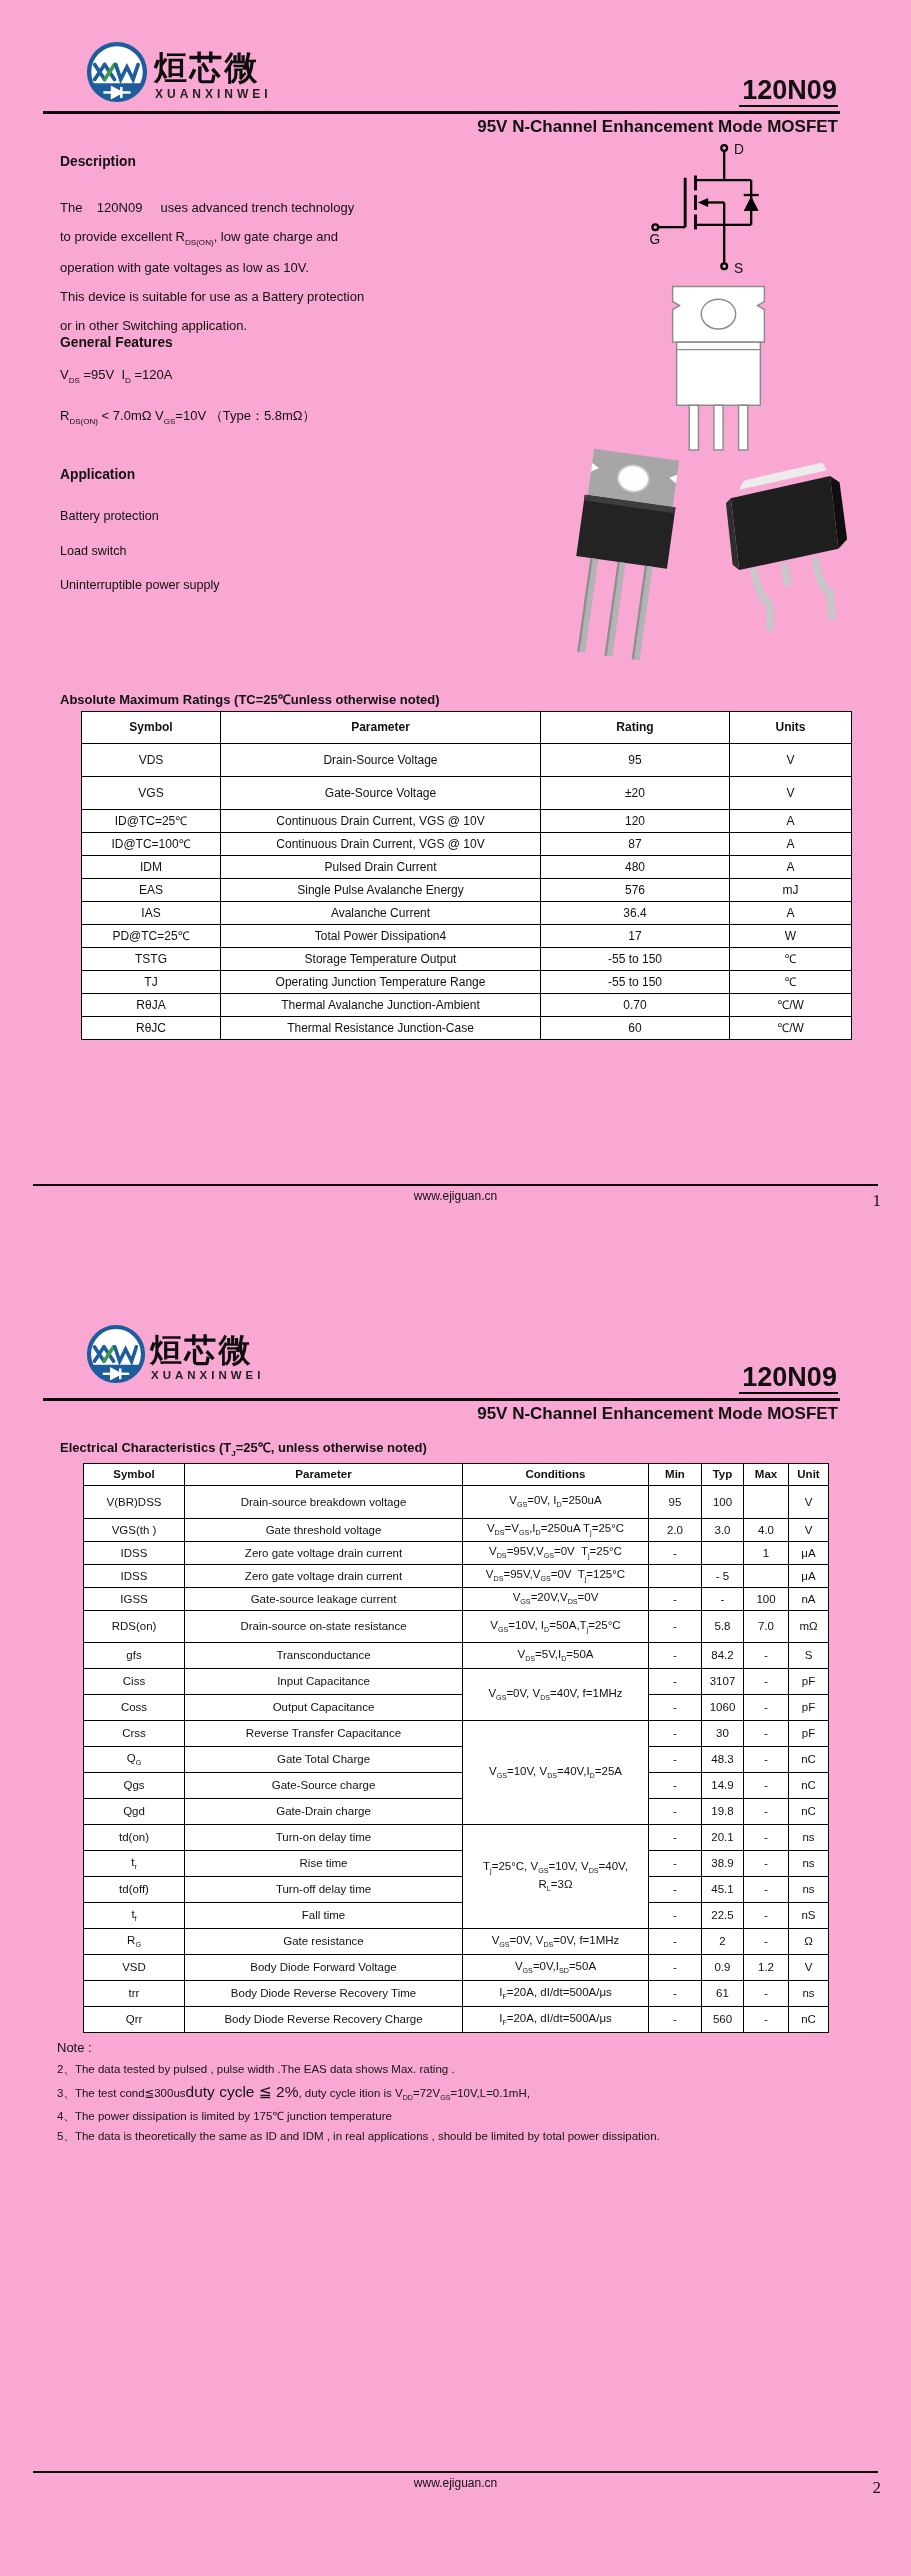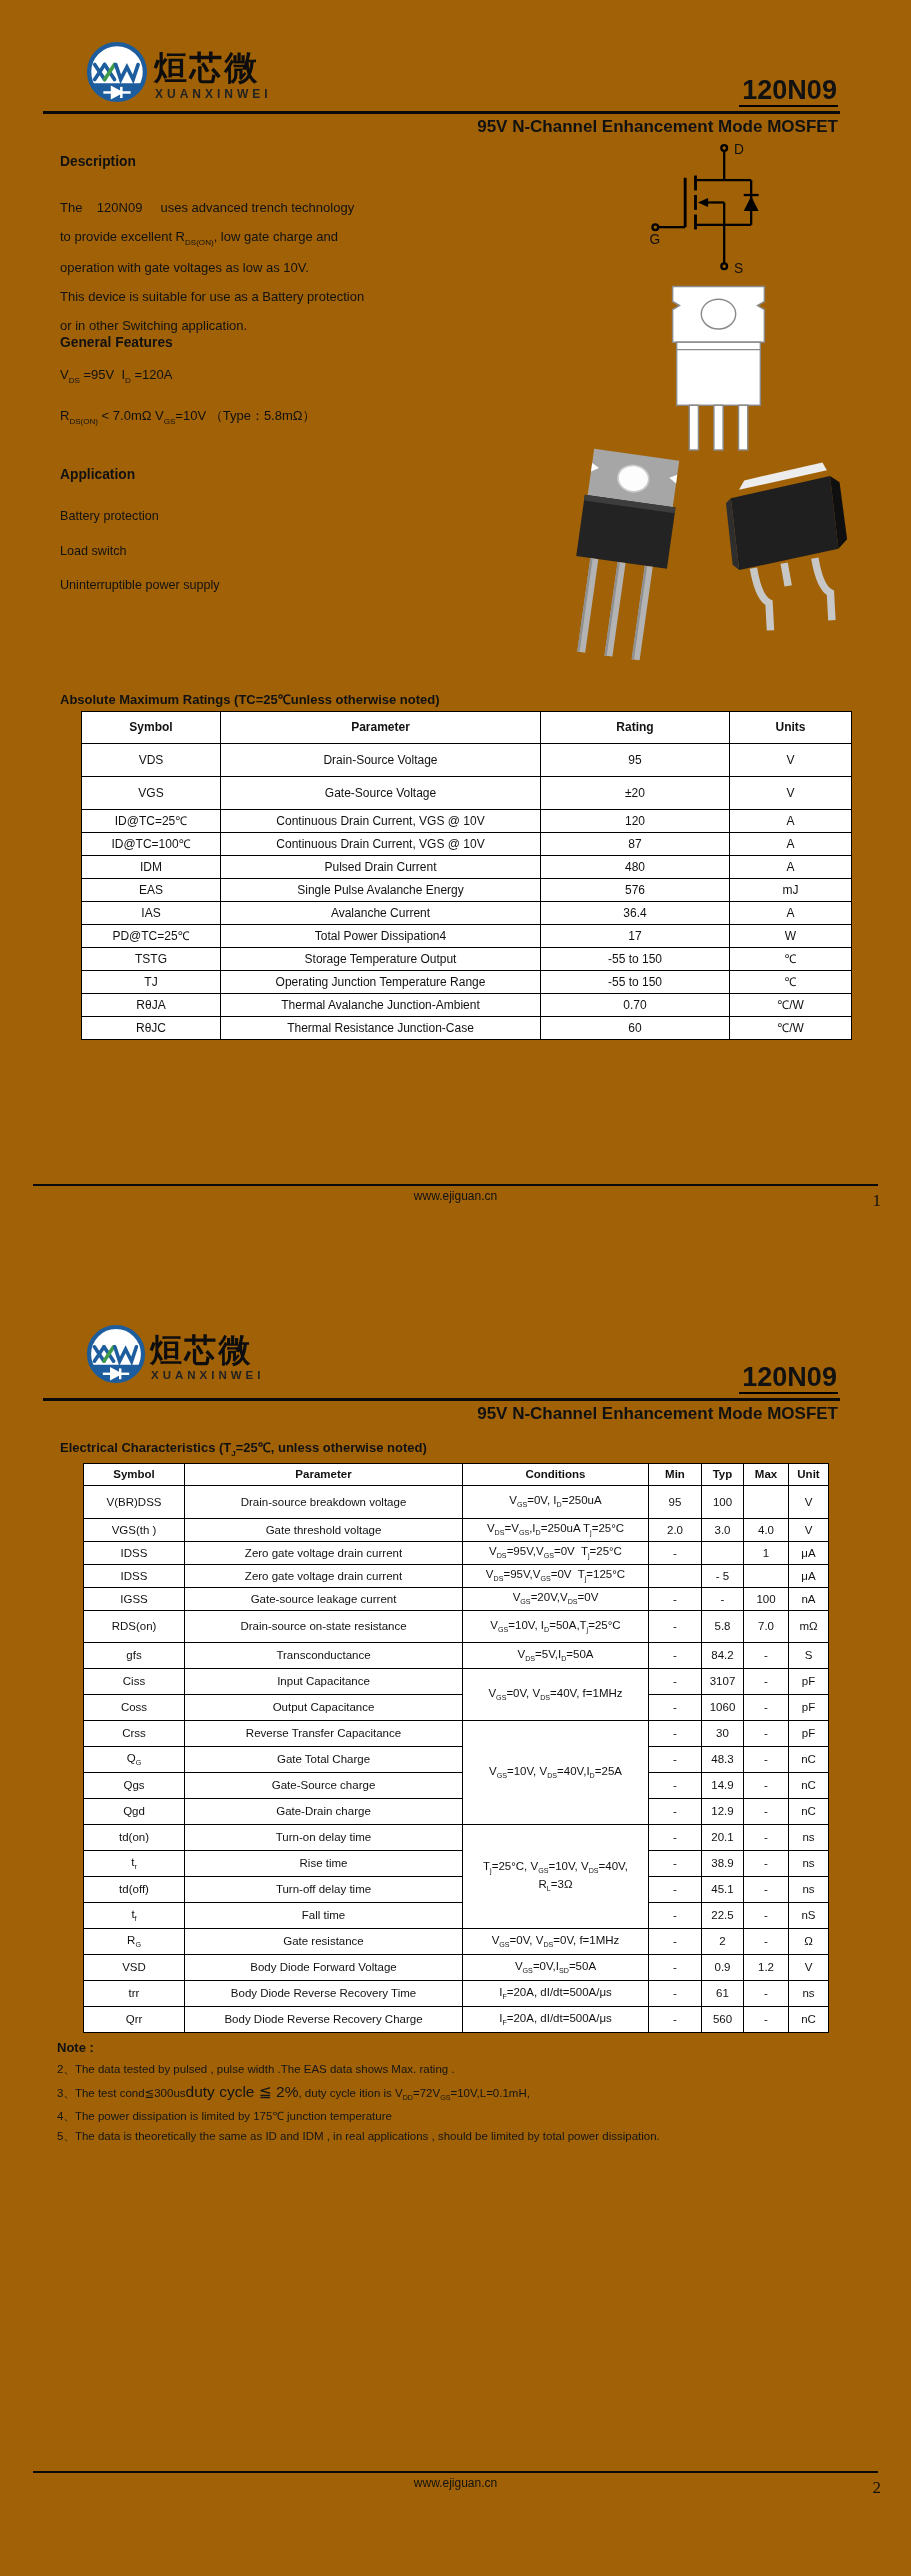--- a/index.html
+++ b/index.html
@@ -1,16 +1,16 @@
 <!DOCTYPE html>
 <html style="font-size:9.2px"><head>
 <meta charset="utf-8">
 <style>
   html,body{margin:0;padding:0;background:#ffffff;}
-  #doc{position:relative;width:911px;height:2576px;background:#a16207;
+  #doc{position:relative;width:911px;height:2576px;background:#f9a8d4;
        font-family:"Liberation Sans",sans-serif;color:#111;overflow:hidden;}
   .abs{position:absolute;}
   
   .logo-circle{position:absolute;}
   .logo-cn{position:absolute;font-weight:bold;font-size:33px;color:#0d0d0d;letter-spacing:2.3px;
            font-family:"DejaVu Sans","Liberation Sans",sans-serif;}
   .logo-en{position:absolute;font-size:12px;font-weight:bold;color:#222;letter-spacing:4px;}
   .part-title{position:absolute;right:73px;font-size:27px;font-weight:bold;
               border-bottom:2.3px solid #000;line-height:1.05;padding:0 1.1px 1.1px 3.4px;}
   .hrule{position:absolute;left:43px;width:797px;height:2.9px;background:#0a0a0a;}
@@ -35,21 +35,21 @@
   #ec-table{left:83px;top:1463px;width:746px;}
   #ec-table th,#ec-table td{font-size:11.5px;}
   #ec-table thead tr{height:22px;}
   #ec-table tbody tr{height:26px;}
   #ec-table tbody tr:nth-child(1){height:33px;}
   #ec-table tbody tr:nth-child(2),#ec-table tbody tr:nth-child(3),
   #ec-table tbody tr:nth-child(4),#ec-table tbody tr:nth-child(5){height:23px;}
   #ec-table tbody tr:nth-child(6){height:32px;}
   
   .notes{position:absolute;left:57px;top:2040px;width:792px;}
-  .note-title{font-size:13px;font-weight:bold;margin-bottom:6.9px;}
+  .note-title{font-size:13px;font-weight:normal;margin-bottom:6.9px;}
   .note-line{font-size:11.5px;margin-bottom:5.7px;color:#141414;}
   .note-big{font-size:15.5px;}
   
   .frule{position:absolute;left:33px;width:845px;height:2.3px;background:#0a0a0a;}
   .furl{position:absolute;left:0;width:911px;text-align:center;font-size:12px;color:#111;}
   .pagenum{position:absolute;right:30px;font-family:"Liberation Serif",serif;font-size:17px;}
   svg{display:block;}
 </style>
 </head>
 <body>
@@ -434,21 +434,21 @@
             <td>Gate-Source charge</td>
             <td>-</td>
             <td>14.9</td>
             <td>-</td>
             <td>nC</td>
           </tr>
           <tr>
             <td>Qgd</td>
             <td>Gate-Drain charge</td>
             <td>-</td>
-            <td>12.9</td>
+            <td>19.8</td>
             <td>-</td>
             <td>nC</td>
           </tr>
           <tr>
             <td>td(on)</td>
             <td>Turn-on delay time</td>
             <td rowspan="4">T<sub>j</sub>=25°C, V<sub>GS</sub>=10V, V<sub>DS</sub>=40V,<br>R<sub>L</sub>=3Ω</td>
             <td>-</td>
             <td>20.1</td>
             <td>-</td>

